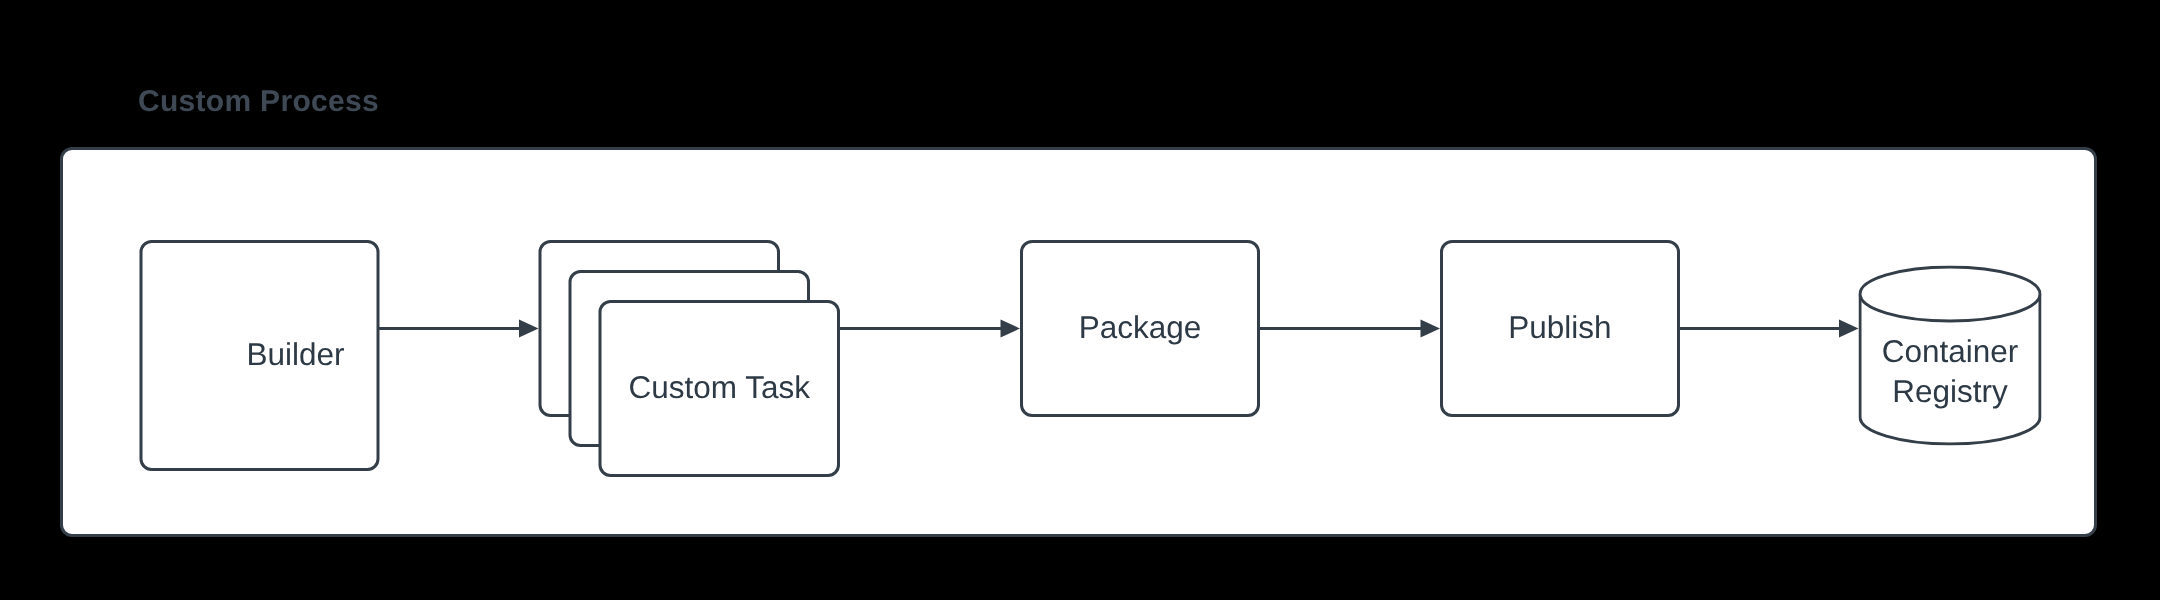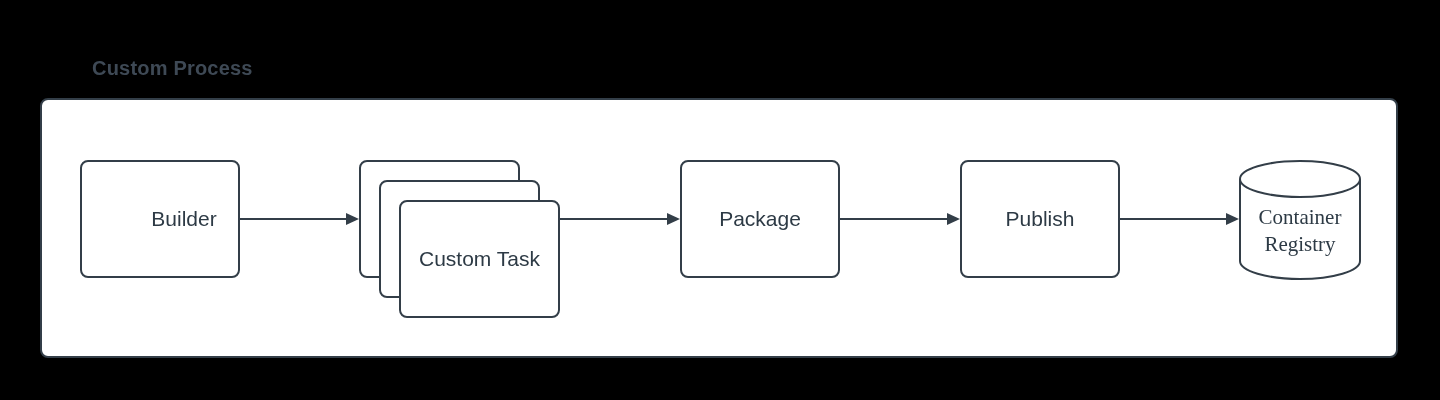--- a/index.html
+++ b/index.html
@@ -43,33 +43,32 @@
     border: 2px solid var(--stroke);
     border-radius: 8px;
     display: flex;
     align-items: center;
     justify-content: center;
     font-size: 21px;
     color: var(--text);
     white-space: nowrap;
   }
 
-  .node-builder  { left: 80px;  top: 160px; width: 160px; height: 118px; z-index: 4; padding-left: 48px; }
+  .node-builder  { left: 93px;  top: 160px; width: 160px; height: 154px; z-index: 4; padding-left: 48px; }
   .stack-card-1  { left: 359px; top: 160px; width: 161px; height: 118px; z-index: 5; }
   .stack-card-2  { left: 379px; top: 180px; width: 161px; height: 118px; z-index: 6; }
   .stack-card-3  { left: 399px; top: 200px; width: 161px; height: 118px; z-index: 7; }
   .node-package  { left: 680px; top: 160px; width: 160px; height: 118px; z-index: 4; }
   .node-publish  { left: 960px; top: 160px; width: 160px; height: 118px; z-index: 4; }
 
   .node-cylinder {
     position: absolute;
-    left: 1239px; top: 160px;
+    left: 1239px; top: 177px;
     width: 122px; height: 120px;
     z-index: 4;
-    font-family: Liberation Serif, serif;
   }
   .node-cylinder svg { display: block; }
   .cylinder-label {
     position: absolute;
     left: 0; top: 44px;
     width: 122px;
     text-align: center;
     font-size: 21px;
     line-height: 27px;
     color: var(--text);

